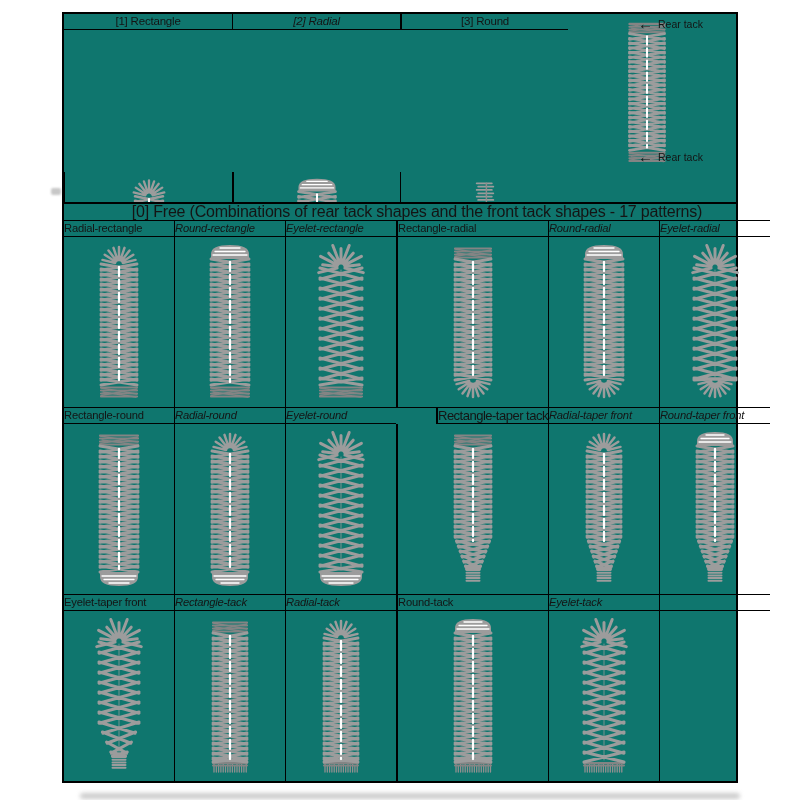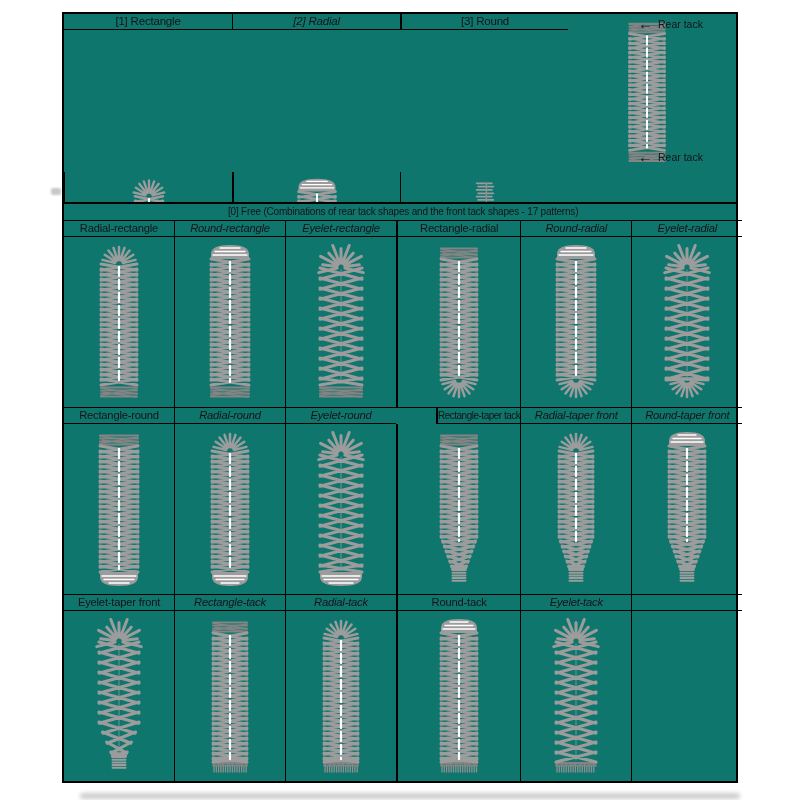--- a/index.html
+++ b/index.html
@@ -11,25 +11,25 @@
   .hd{height:15px;line-height:15px;text-align:center;font-size:11.5px;border-bottom:1.6px solid #000;
       white-space:nowrap;overflow:visible;letter-spacing:-0.2px;}
   .tt-cell{height:158px;display:flex;align-items:flex-start;justify-content:center;position:relative;}
   .tt-cell svg{display:block;margin-top:2px;}
   .tt-first{justify-content:flex-start;}
   .tt-first svg{margin-left:28px;}
   .anno{position:absolute;left:70px;display:flex;align-items:center;gap:5px;font-size:10.5px;white-space:nowrap;}
   .anno .arr{font-size:15px;line-height:10px;font-weight:bold;}
   .anno-rear{top:4px;}
   .anno-front{top:137px;}
-  .ft-title{grid-column:1/-1;height:16px;line-height:16px;text-align:center;font-size:10px;
+  .ft-title{grid-column:1/-1;height:16px;line-height:16px;text-align:center;font-size:16px;
             border-bottom:1.3px solid #000;letter-spacing:-0.2px;}
-  .ft-label{height:15px;line-height:15px;text-align:center;font-size:11.2px;border-bottom:1.3px solid #000;
+  .ft-label{height:15px;line-height:15px;text-align:left;font-size:11.2px;border-bottom:1.3px solid #000;
             white-space:nowrap;overflow:visible;letter-spacing:-0.2px;}
-  .ft-label.tight{font-size:10px;letter-spacing:-0.5px;margin-left:40px;}
+  .ft-label.tight{font-size:13px;letter-spacing:-0.5px;margin-left:40px;}
   .ft-img{height:170px;border-bottom:1.3px solid #000;display:flex;align-items:center;justify-content:center;}
   .ft-img.lastrow{border-bottom:none;}
   .cb{border-left:1.3px solid #000;font-style:italic;}
   .cbThick{border-left:2.6px solid #000;}
   .bottom-smudge{position:absolute;left:80px;top:793px;width:660px;height:6px;background:#9a9a9a;
                  opacity:.5;filter:blur(2px);border-radius:3px;}
   .dot-smudge{position:absolute;left:51px;top:188px;width:10px;height:7px;background:#9a9a9a;
               opacity:.55;filter:blur(1.2px);border-radius:2px;}
 </style>
 </head>

